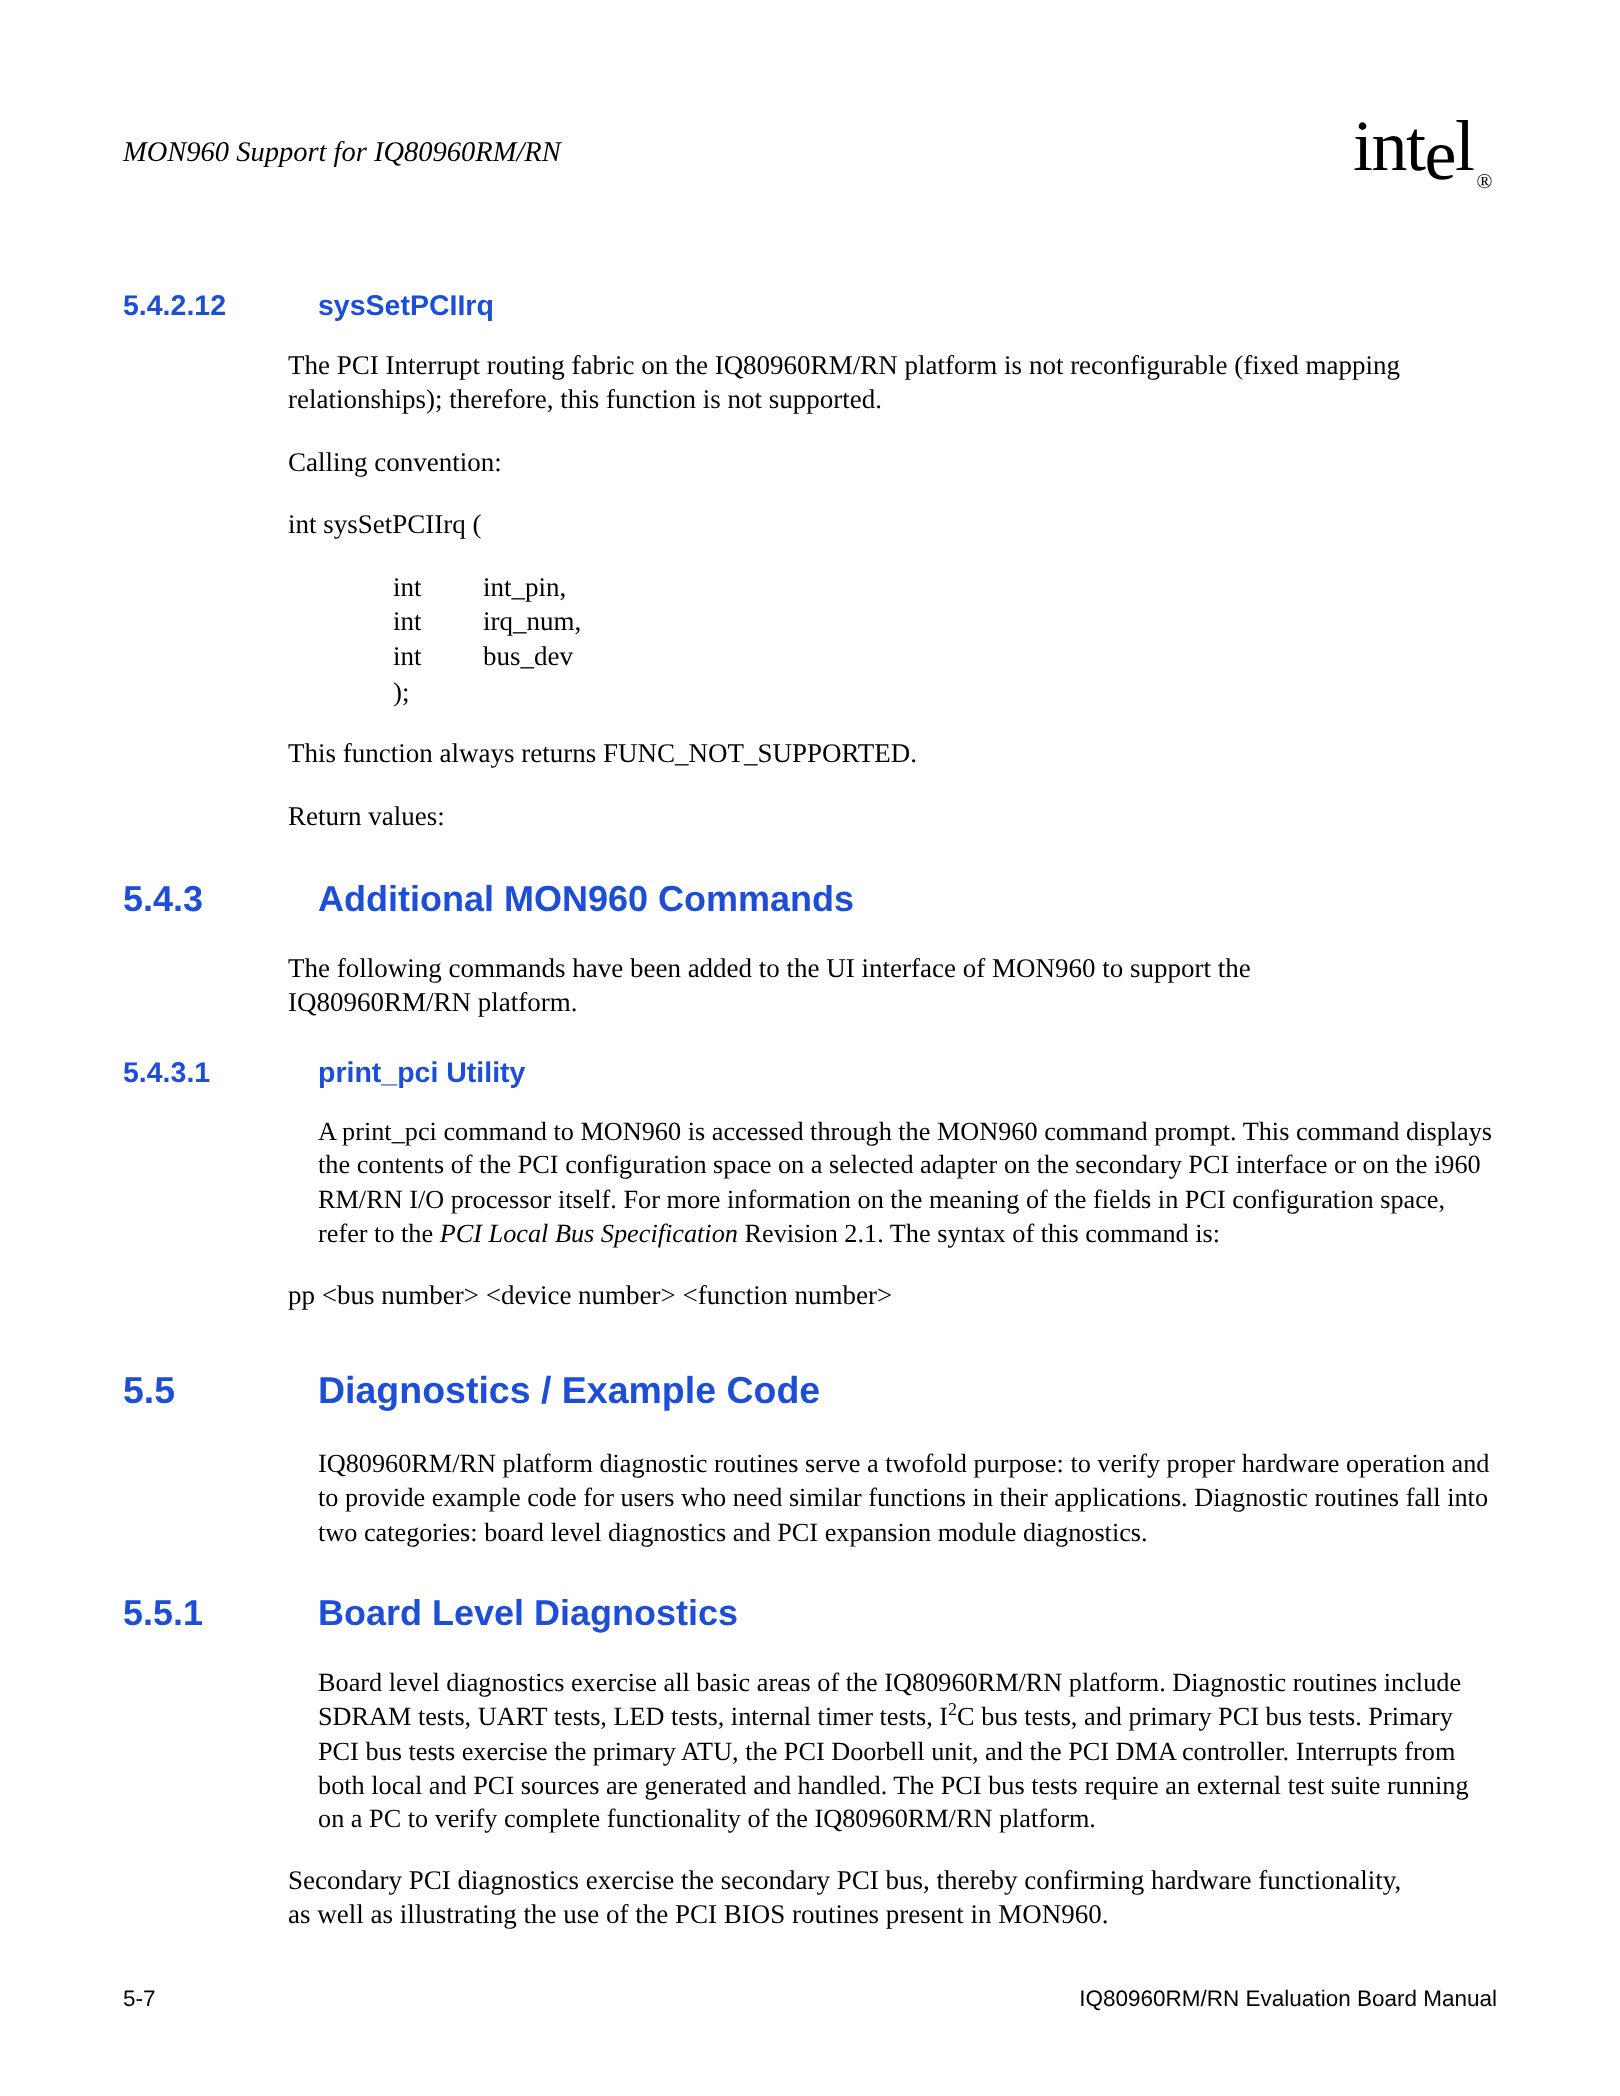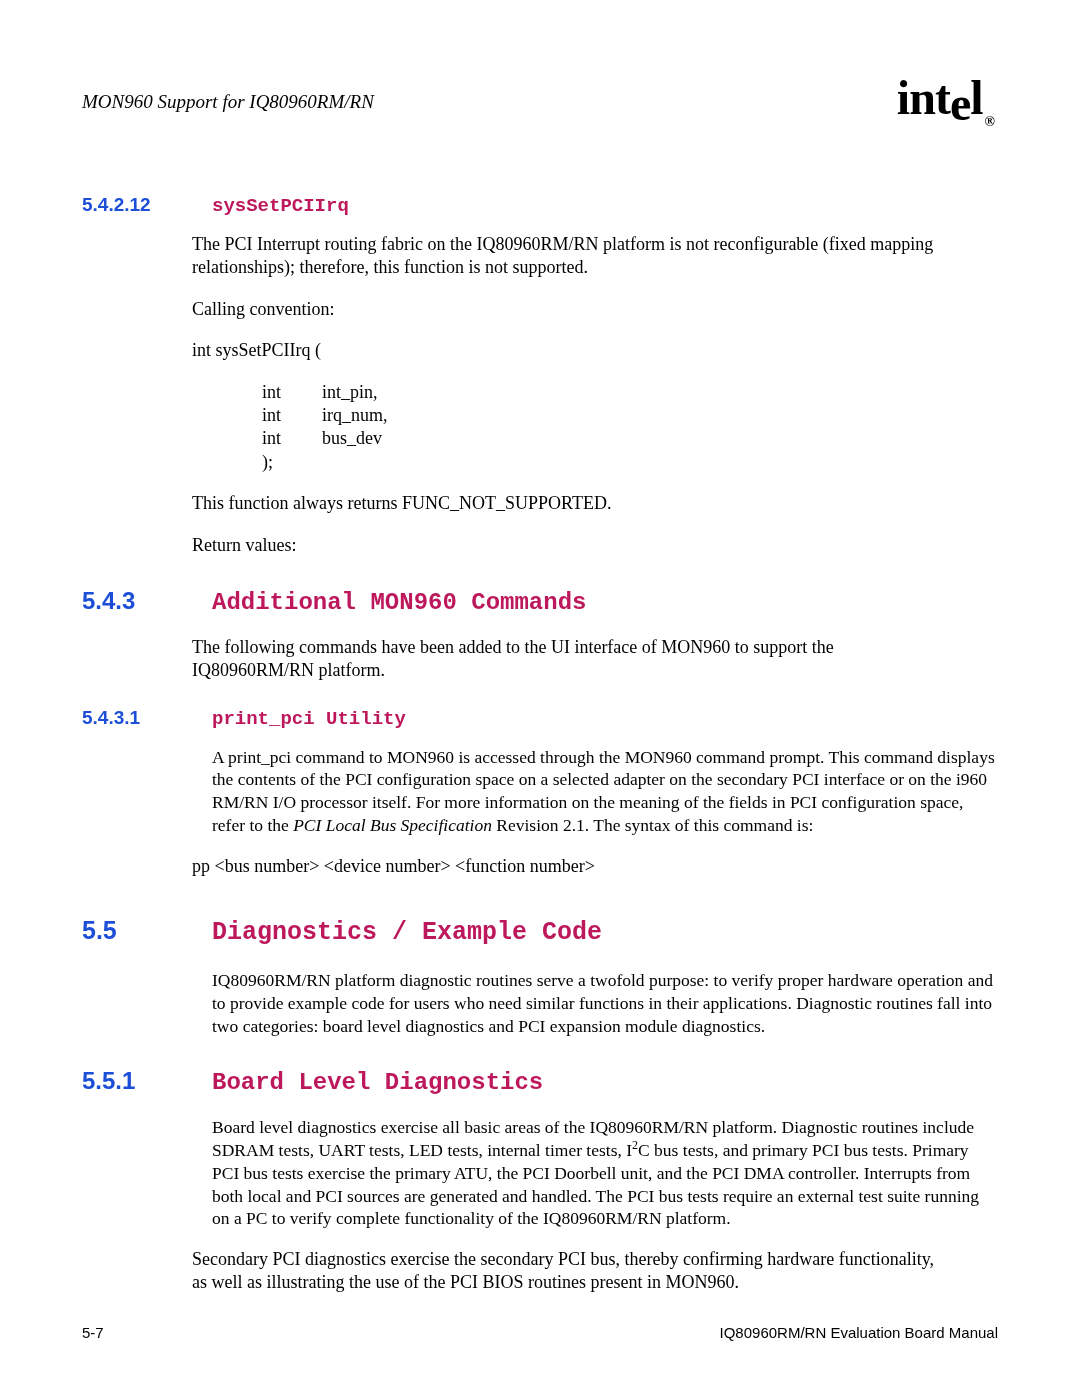--- a/index.html
+++ b/index.html
@@ -26,21 +26,21 @@
     align-items: center;
     margin-bottom: 6px;
   }
   .header-title {
     font-style: italic;
     font-family: "Times New Roman", Times, serif;
     font-size: 19px;
   }
   .logo {
     font-family: Georgia, "Times New Roman", serif;
-    font-weight: bold;
+    font-weight: normal;
     font-size: 48px;
     line-height: 1;
     letter-spacing: -1px;
     padding-right: 6px;
     position: relative;
     top: -4px;
   }
   .logo-reg {
     font-size: 14px;
     vertical-align: baseline;
@@ -59,23 +59,23 @@
     margin-top: 26px;
   }
   .heading-num {
     width: 130px;
     flex: 0 0 130px;
     font-family: Arial, Helvetica, sans-serif;
     font-weight: bold;
     color: #1d4ed8;
   }
   .heading-text {
-    font-family: Liberation Mono, monospace;
+    font-family: Liberation Sans, sans-serif;
     font-weight: bold;
-    color: #be185d;
+    color: #1d4ed8;
   }
   .h1 .heading-num, .h1 .heading-text { font-size: 25px; }
   .h2 .heading-num, .h2 .heading-text { font-size: 24px; }
   .h3 .heading-num, .h3 .heading-text { font-size: 19px; }
   .h1 { margin-top: 38px; margin-bottom: 22px; }
   .h2 { margin-top: 30px; margin-bottom: 20px; }
   .h3 { margin-top: 24px; margin-bottom: 16px; }
   .para {
     margin-left: 110px;
     font-size: 18px;

